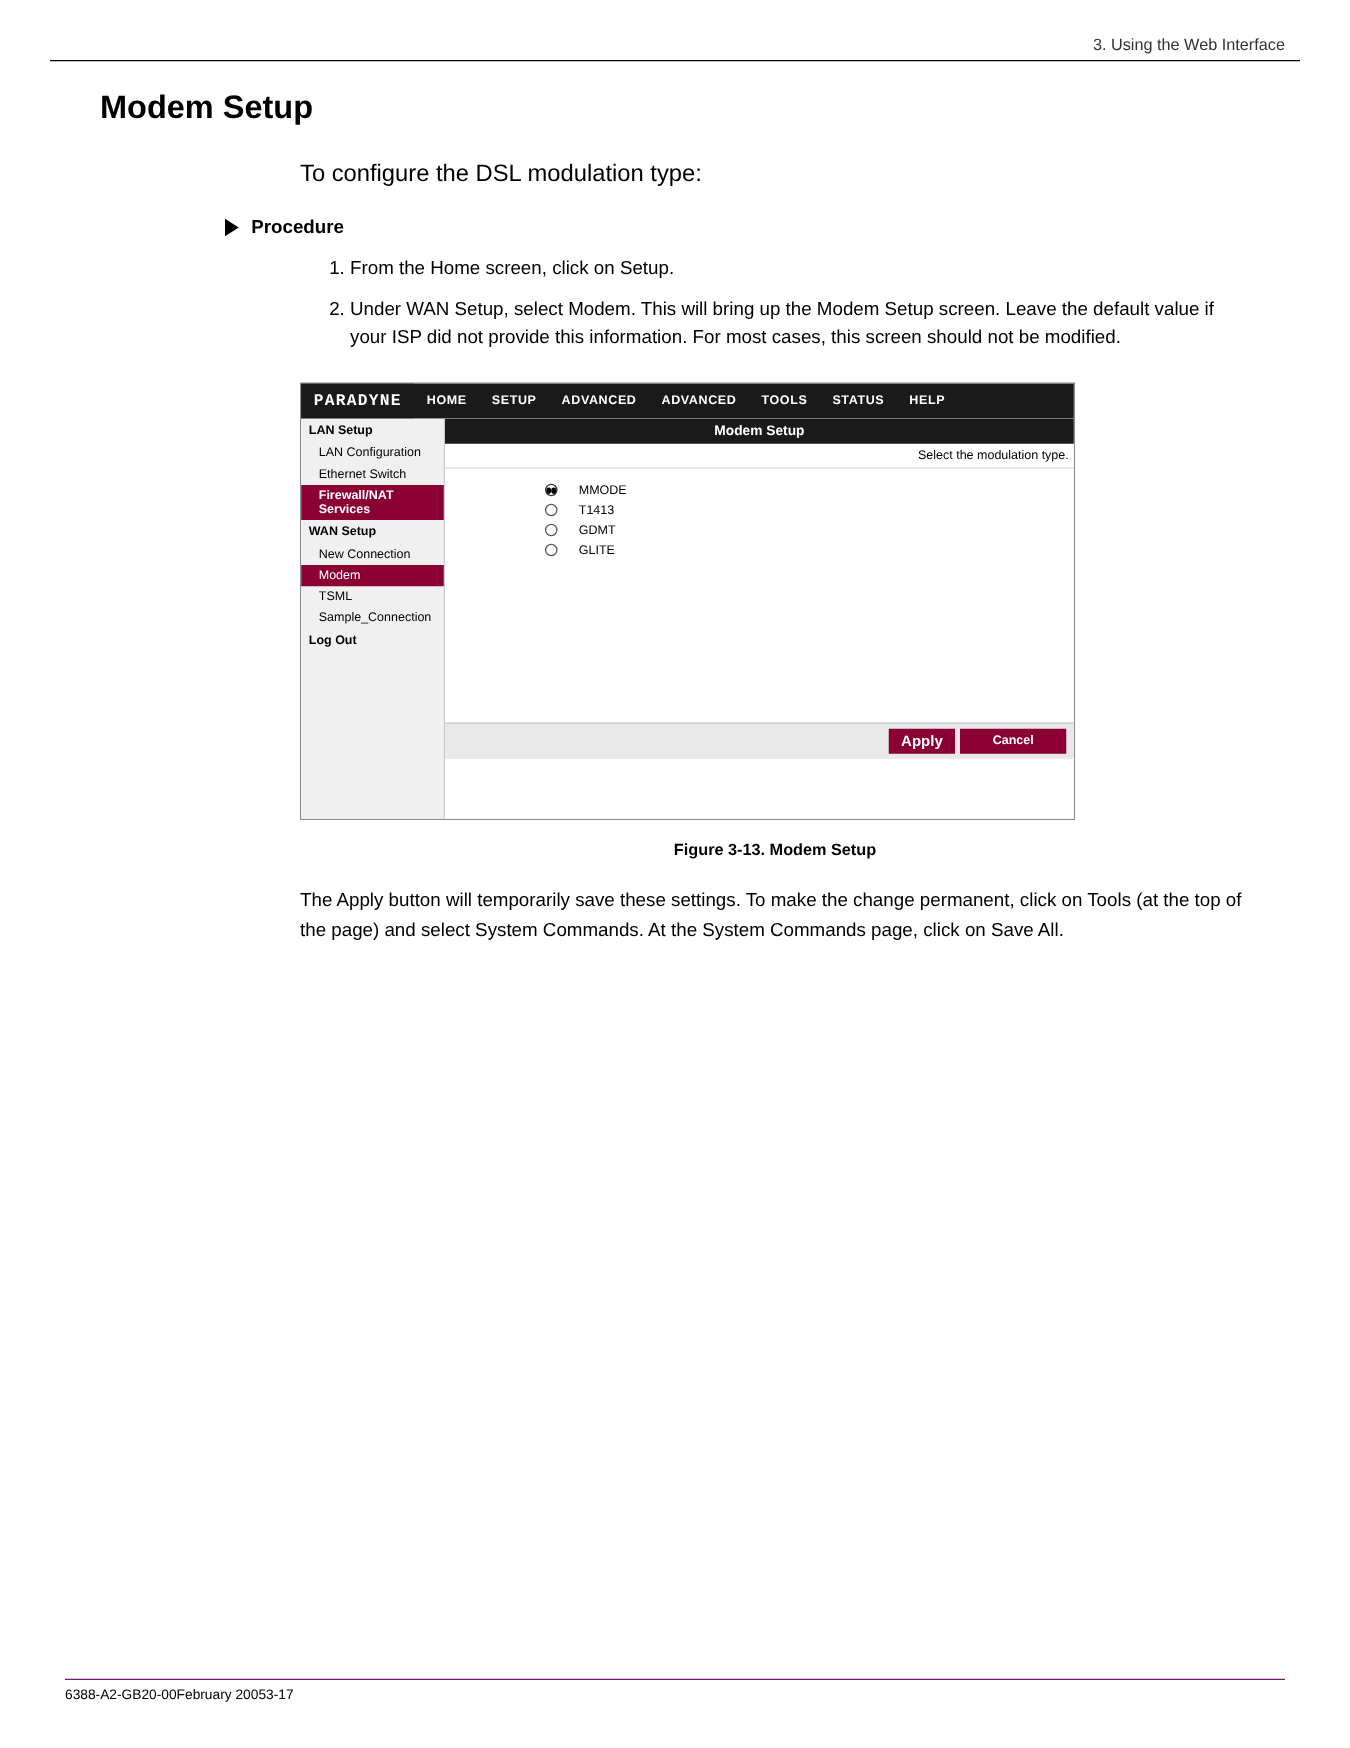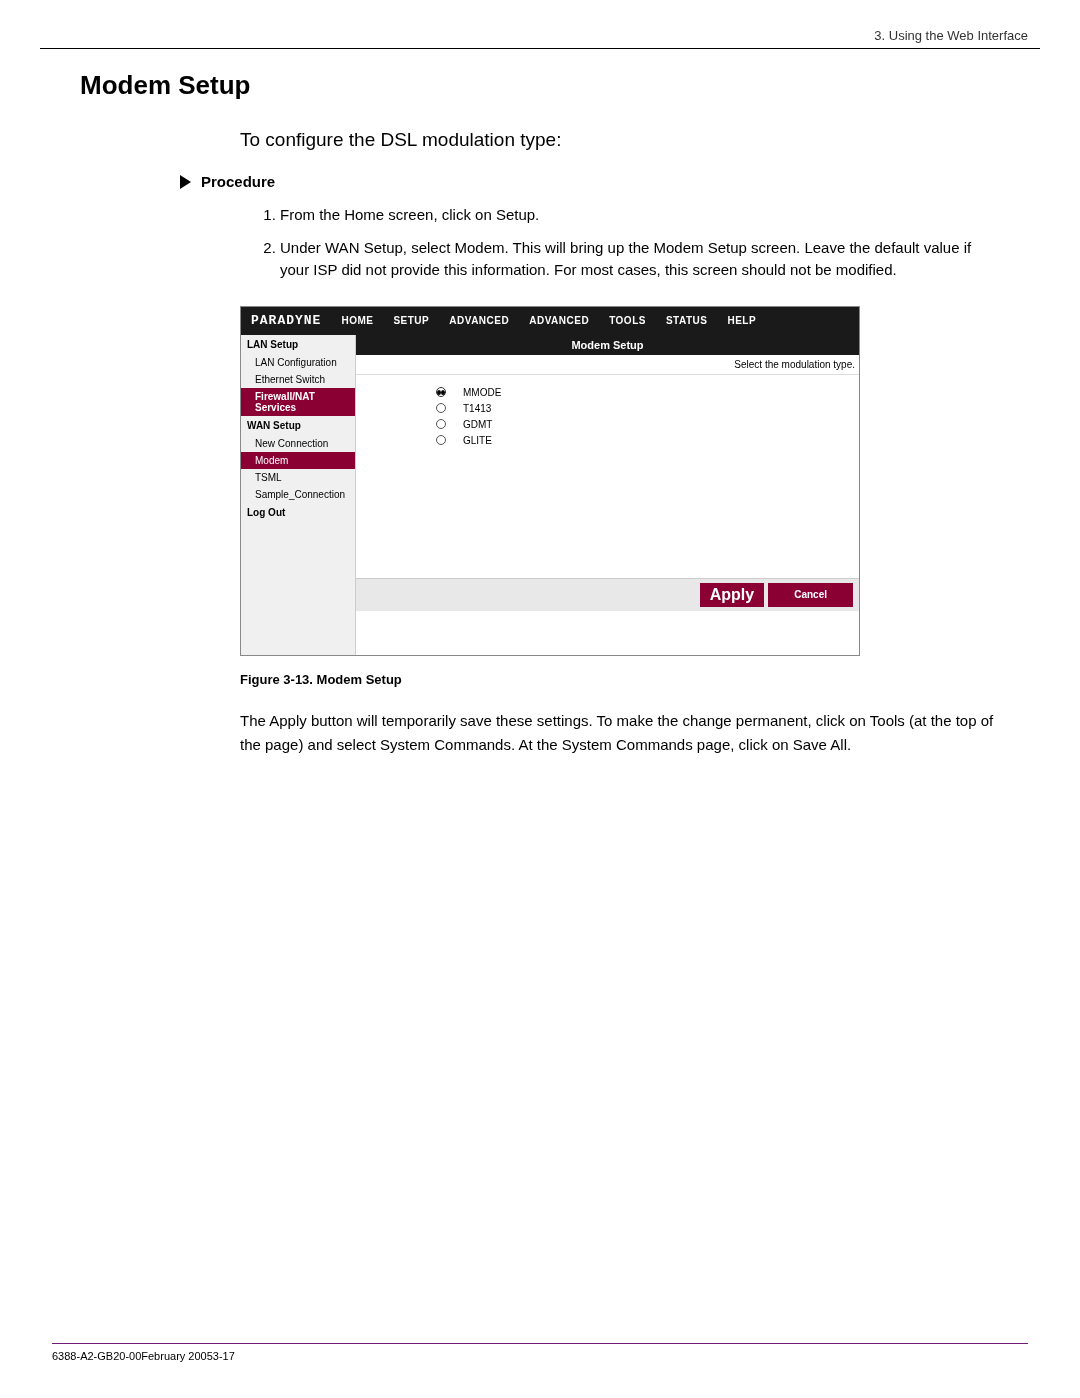--- a/index.html
+++ b/index.html
@@ -250,21 +250,21 @@
       padding: 4px 6px;
       border-top: 1px solid #ccc;
       margin-top: auto;
       background: #e8e8e8;
     }
 
     .btn-apply {
       background: #8b0033;
       color: #fff;
       border: none;
-      font-size: 16px;
+      font-size: 12px;
       padding: 3px 10px;
       cursor: pointer;
       font-weight: bold;
     }
 
     .btn-cancel {
       background: #8b0033;
       color: #fff;
       border: none;
       font-size: 10px;
@@ -273,20 +273,21 @@
       font-weight: bold;
     }
 
     
     .figure-caption {
       margin-left: 160px;
       font-size: 13px;
       font-weight: bold;
       margin-bottom: 22px;
       color: #000;
+      text-align: center;
     }
 
     
     .bottom-text {
       margin-left: 160px;
       font-size: 15px;
       line-height: 1.6;
       color: #000;
       margin-bottom: 20px;
     }

